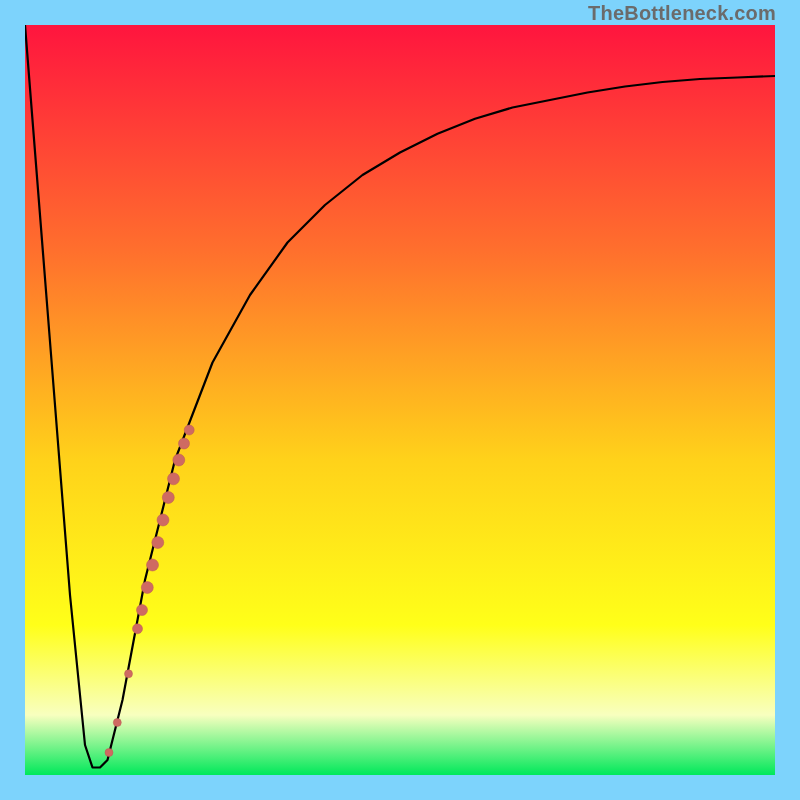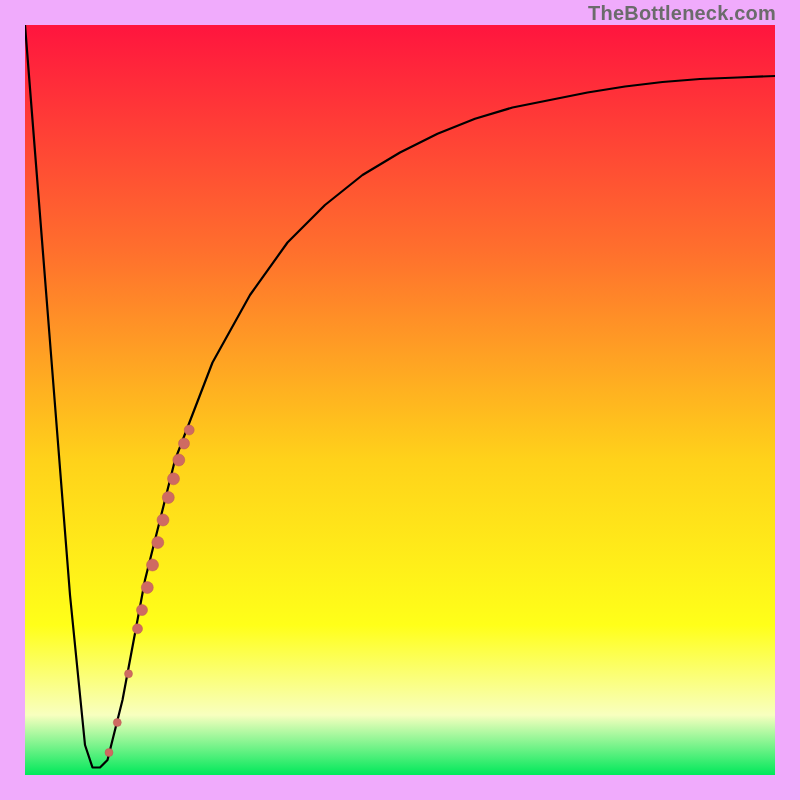--- a/index.html
+++ b/index.html
@@ -8,21 +8,21 @@
     width: 800px;
     height: 800px;
     overflow: hidden;
     background: #000;
     font-family: Arial, Helvetica, sans-serif;
   }
   .frame {
     position: absolute;
     top: 0; left: 0;
     width: 800px; height: 800px;
-    background: #f0abfc;
+    background: #7dd3fc;
   }
   .plot {
     position: absolute;
     top: 25px;
     left: 25px;
     width: 750px;
     height: 750px;
   }
   .watermark {
     position: absolute;

